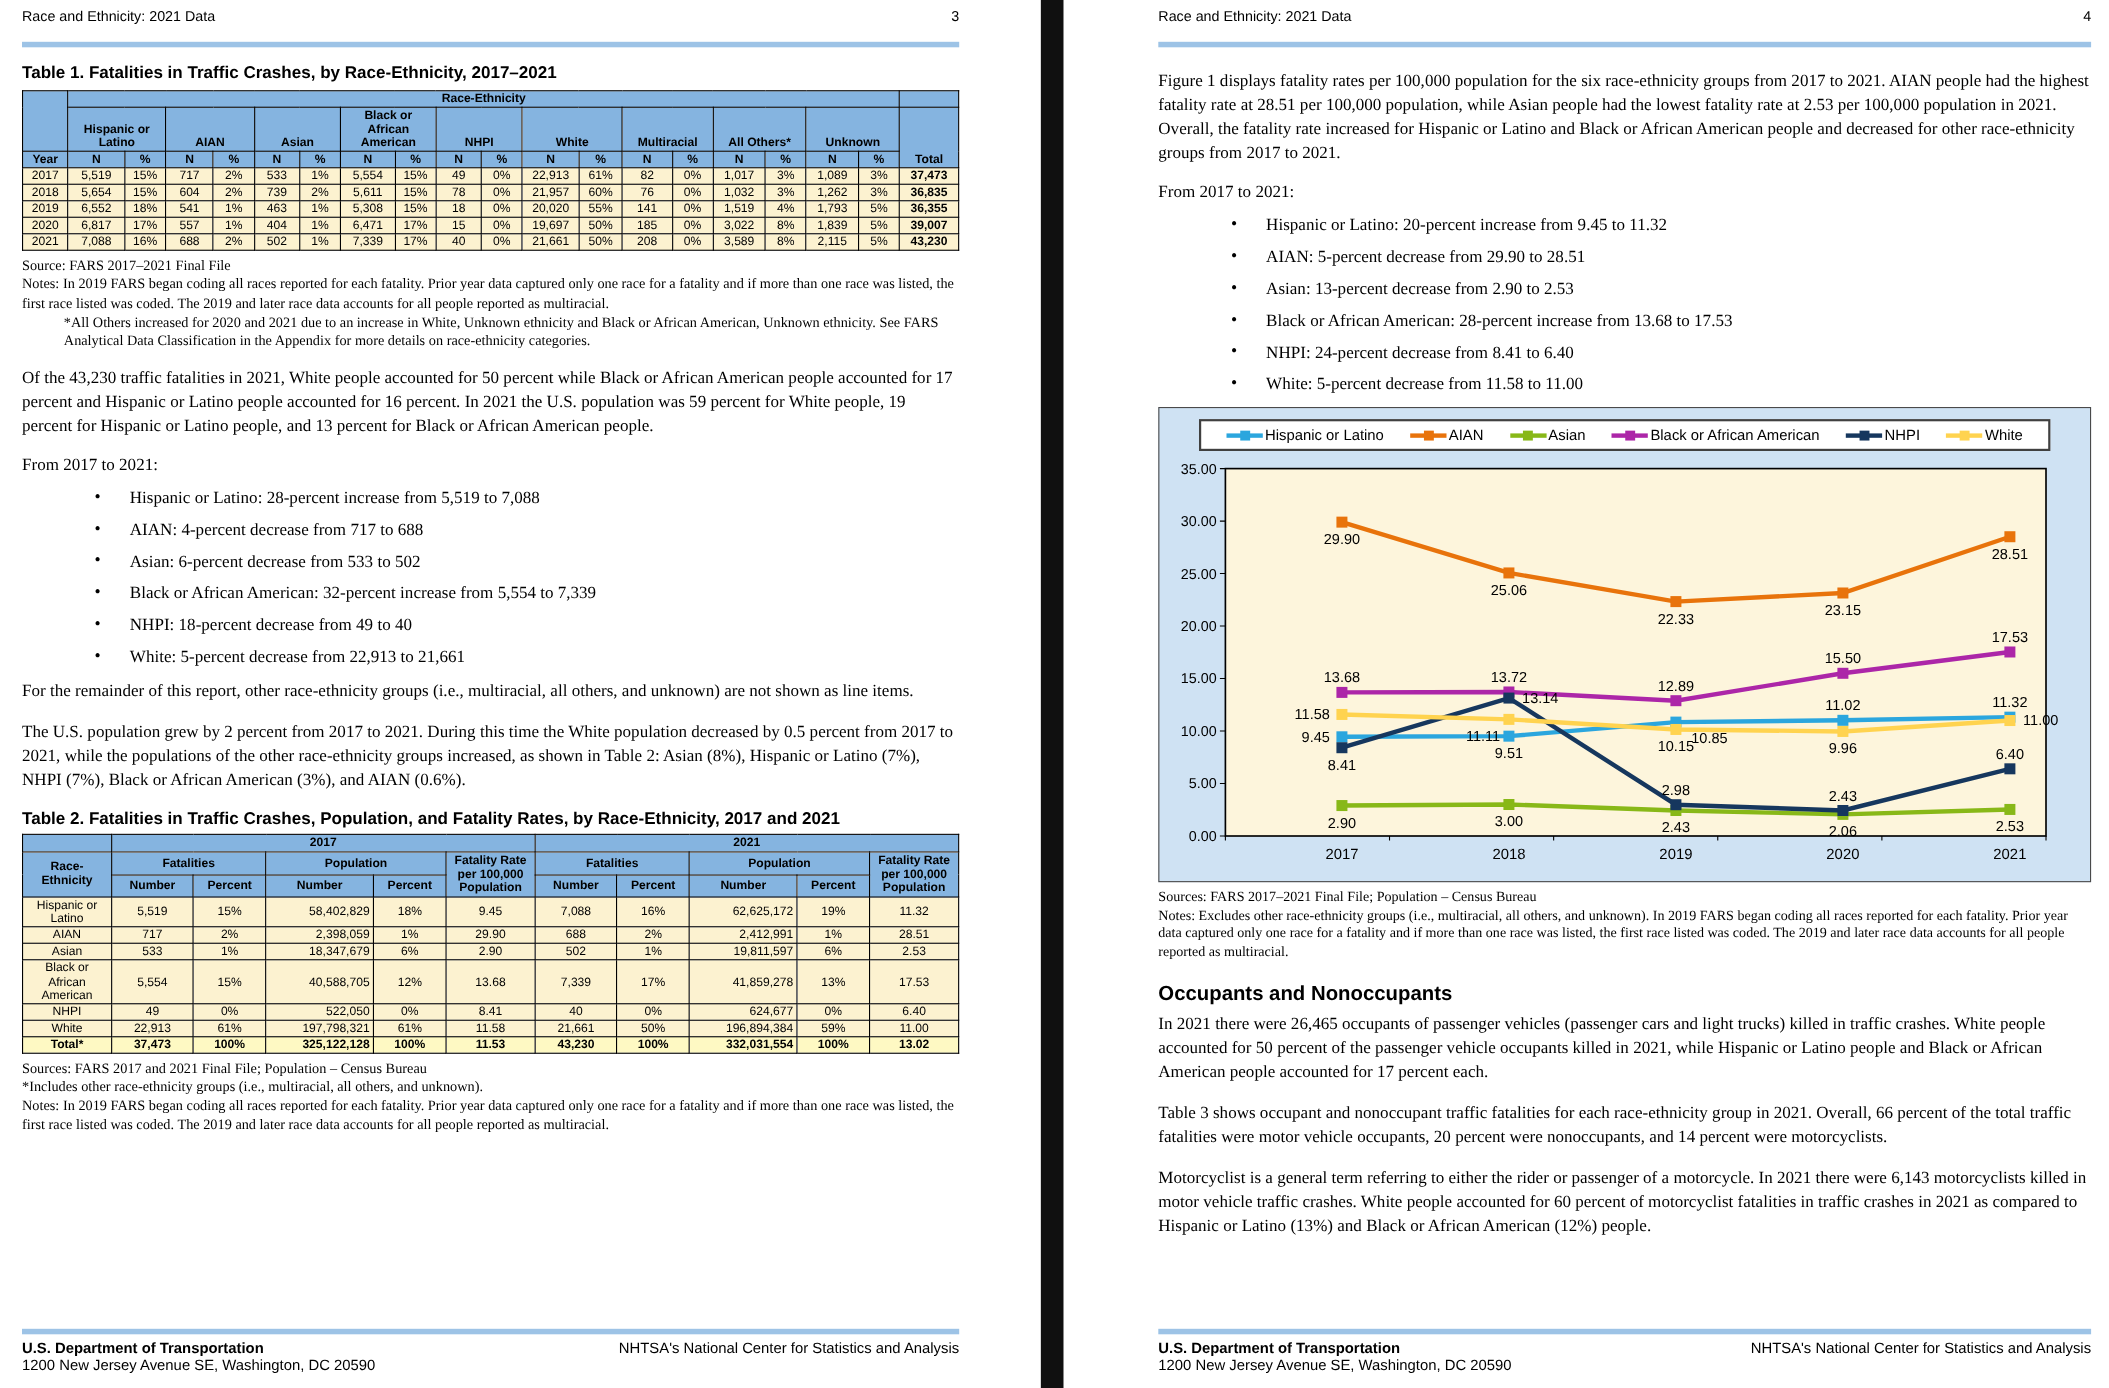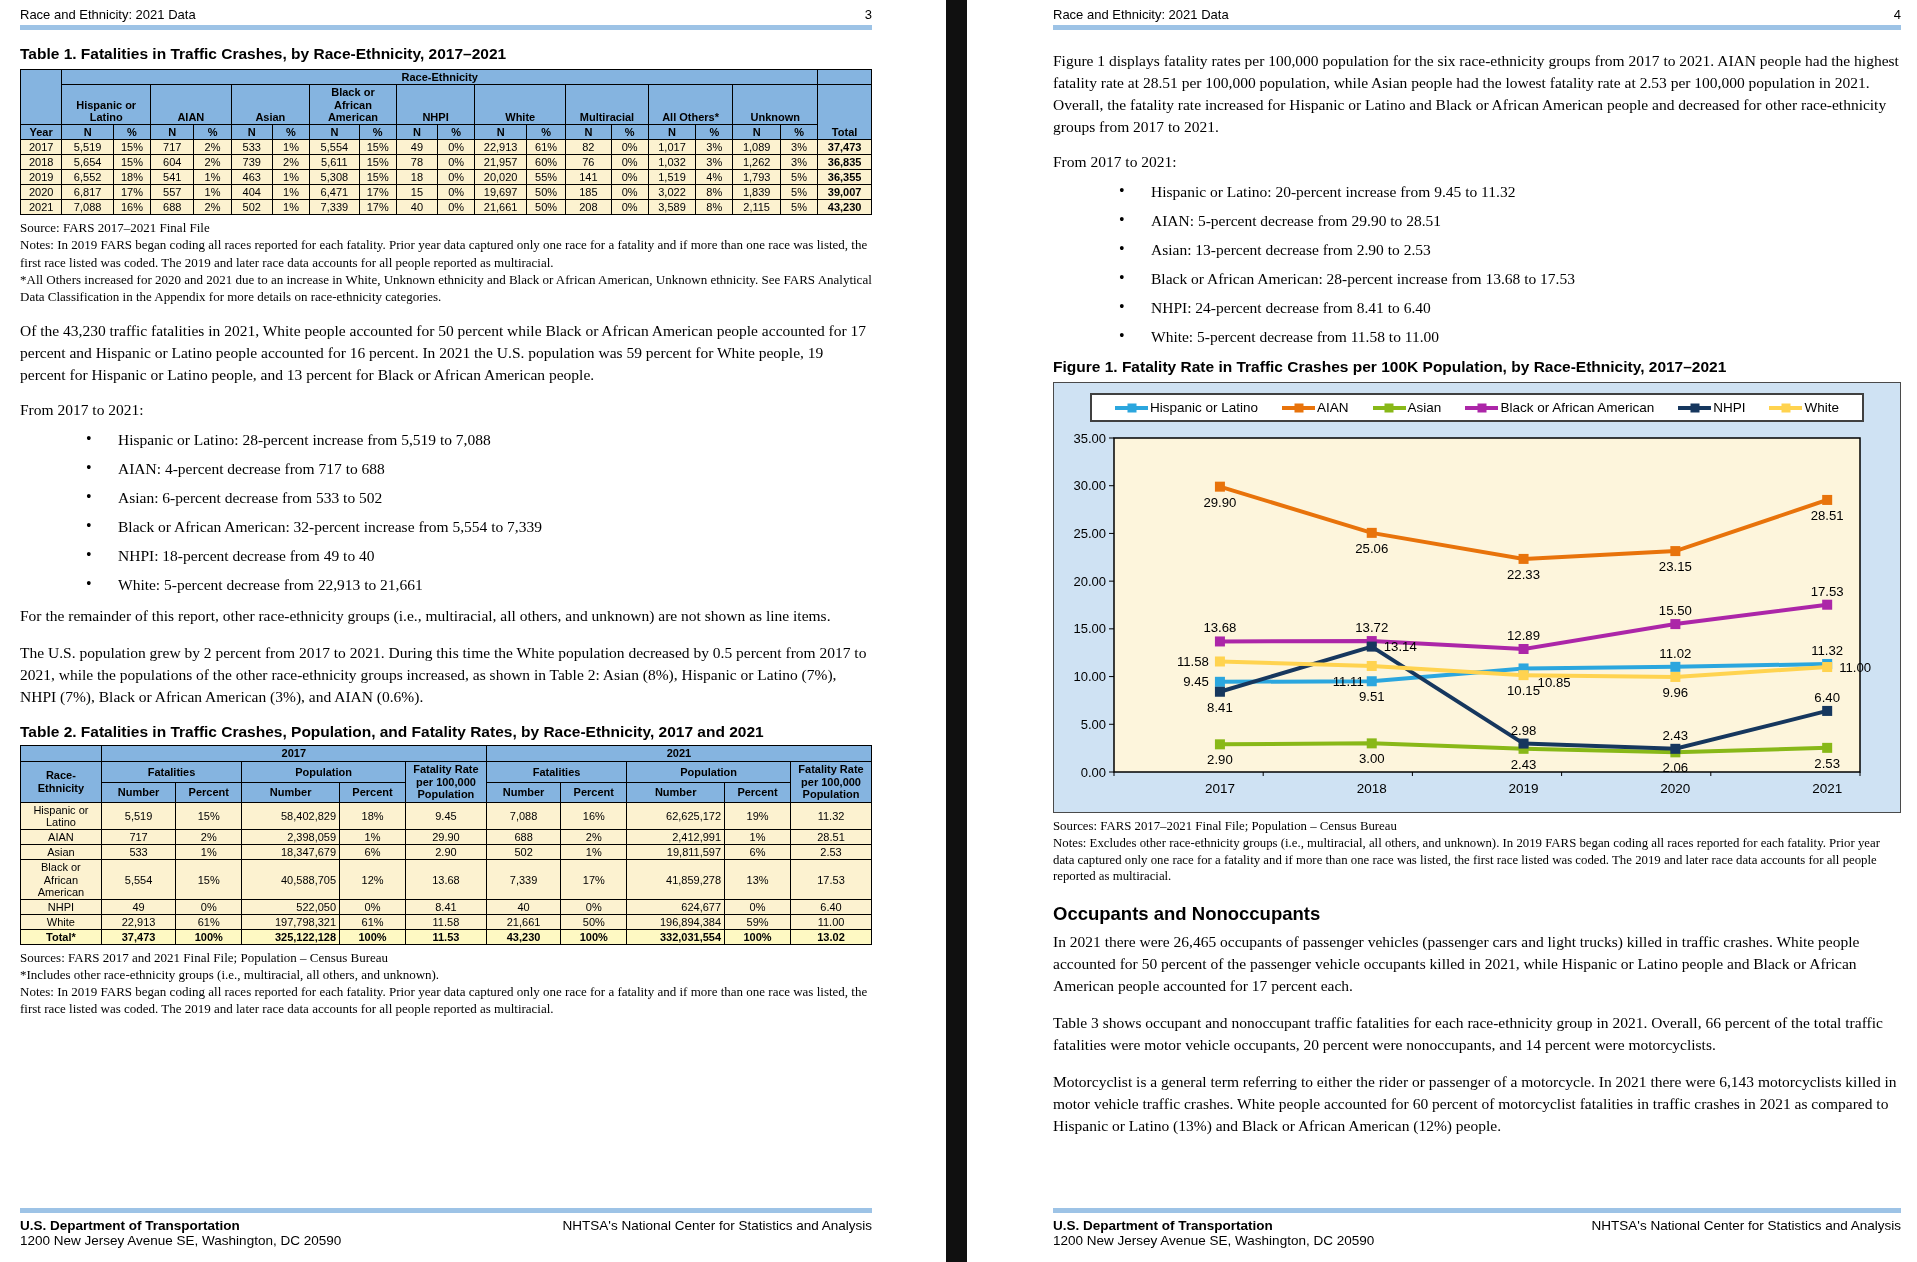--- a/index.html
+++ b/index.html
@@ -10,21 +10,21 @@
   }
   .page { position:relative; height:1262px; background:#fff; }
   .page-left  { width:946px; padding:7px 74px 0 20px; }
   .page-right { width:950px; padding:7px 16px 0 86px; }
   .spread-divider { width:21px; height:1262px; background:#101010; }
 
   
   .page-header {
     display:flex; justify-content:space-between; align-items:flex-end;
     font-family:"Liberation Sans", sans-serif; font-size:13px;
-    padding-bottom:3px; border-bottom:5px solid #9DC3E6;
+    padding-bottom:16px; border-bottom:5px solid #9DC3E6;
   }
   .page-footer {
     position:absolute; bottom:14px;
     border-top:5px solid #9DC3E6; padding-top:5px;
     display:flex; justify-content:space-between;
     font-family:"Liberation Sans", sans-serif; font-size:13.5px;
   }
   .page-left  .page-footer { left:20px; right:74px; }
   .page-right .page-footer { left:86px; right:16px; }
   .footer-org { font-weight:bold; }
@@ -266,21 +266,21 @@
           <td>8%</td>
           <td>2,115</td>
           <td>5%</td>
           <td class="total-col">43,230</td>
         </tr>
       </tbody>
   </table>
 
   <p class="small-notes">Source: FARS 2017–2021 Final File</p>
   <p class="small-notes" style="margin-top:0;">Notes: In 2019 FARS began coding all races reported for each fatality. Prior year data captured only one race for a fatality and if more than one race was listed, the first race listed was coded. The 2019 and later race data accounts for all people reported as multiracial.</p>
-  <p class="small-notes" style="margin-top:0;">*All Others increased for 2020 and 2021 due to an increase in White, Unknown ethnicity and Black or African American, Unknown ethnicity. See FARS Analytical Data Classification in the Appendix for more details on race-ethnicity categories.</p>
+  <p class="small-notes" style="margin-top:0;margin-left:38px;">*All Others increased for 2020 and 2021 due to an increase in White, Unknown ethnicity and Black or African American, Unknown ethnicity. See FARS Analytical Data Classification in the Appendix for more details on race-ethnicity categories.</p>
 
   <p class="body-para">Of the 43,230 traffic fatalities in 2021, White people accounted for 50 percent while Black or African American people accounted for 17 percent and Hispanic or Latino people accounted for 16 percent. In 2021 the U.S. population was 59 percent for White people, 19 percent for Hispanic or Latino people, and 13 percent for Black or African American people.</p>
   <p class="from-label">From 2017 to 2021:</p>
   <ul class="bullets">
       <li>Hispanic or Latino: 28-percent increase from 5,519 to 7,088</li>
       <li>AIAN: 4-percent decrease from 717 to 688</li>
       <li>Asian: 6-percent decrease from 533 to 502</li>
       <li>Black or African American: 32-percent increase from 5,554 to 7,339</li>
       <li>NHPI: 18-percent decrease from 49 to 40</li>
       <li>White: 5-percent decrease from 22,913 to 21,661</li>
@@ -450,21 +450,20 @@
   <p class="from-label">From 2017 to 2021:</p>
   <ul class="bullets">
       <li>Hispanic or Latino: 20-percent increase from 9.45 to 11.32</li>
       <li>AIAN: 5-percent decrease from 29.90 to 28.51</li>
       <li>Asian: 13-percent decrease from 2.90 to 2.53</li>
       <li>Black or African American: 28-percent increase from 13.68 to 17.53</li>
       <li>NHPI: 24-percent decrease from 8.41 to 6.40</li>
       <li>White: 5-percent decrease from 11.58 to 11.00</li>
     </ul>
 
-  <div class="block-title" style="margin-top:8px; margin-bottom:5px;">Figure 1. Fatality Rate in Traffic Crashes per 100K Population, by Race-Ethnicity, 2017–2021</div>
 
   <div class="chart-panel">
     <div id="chart-legend" class="chart-legend">
         <span class="legend-item">
           <span class="legend-swatch" style="background: rgb(43, 166, 222);">
             <span class="sq" style="background: rgb(43, 166, 222);"></span>
           </span>
           <span>Hispanic or Latino</span>
         </span>
         <span class="legend-item">

